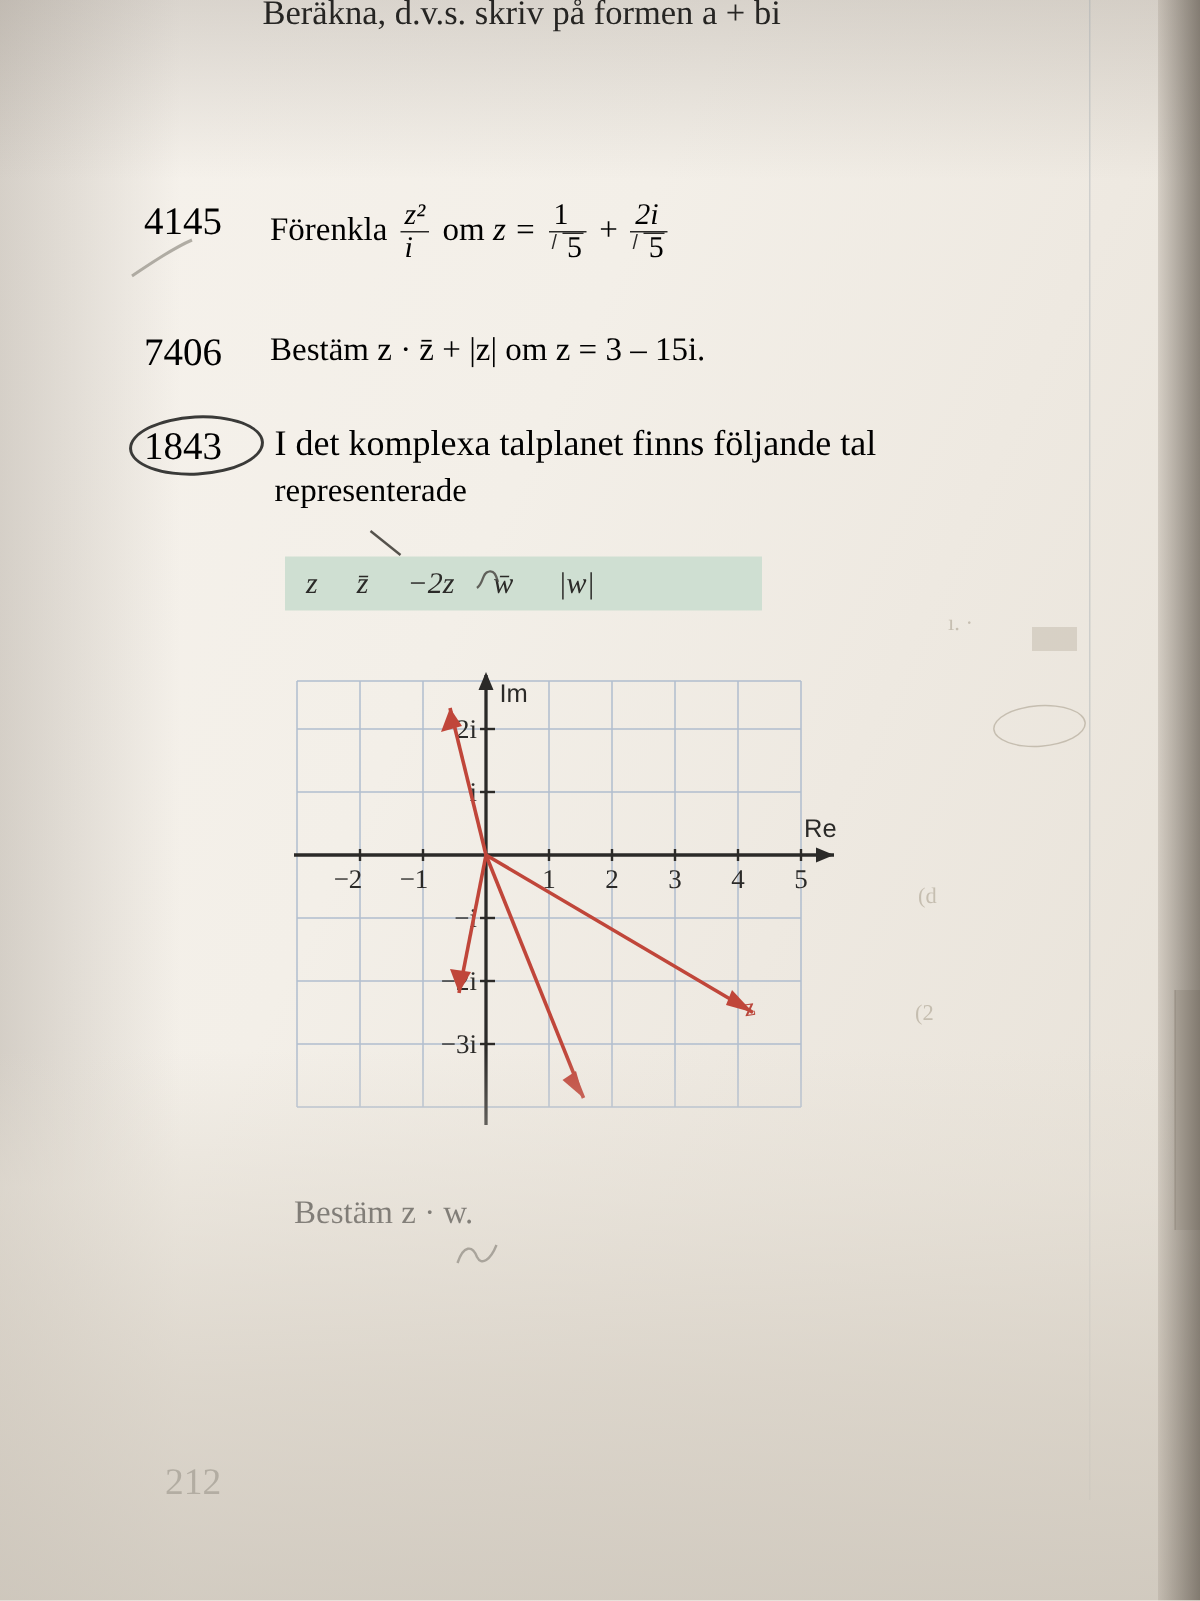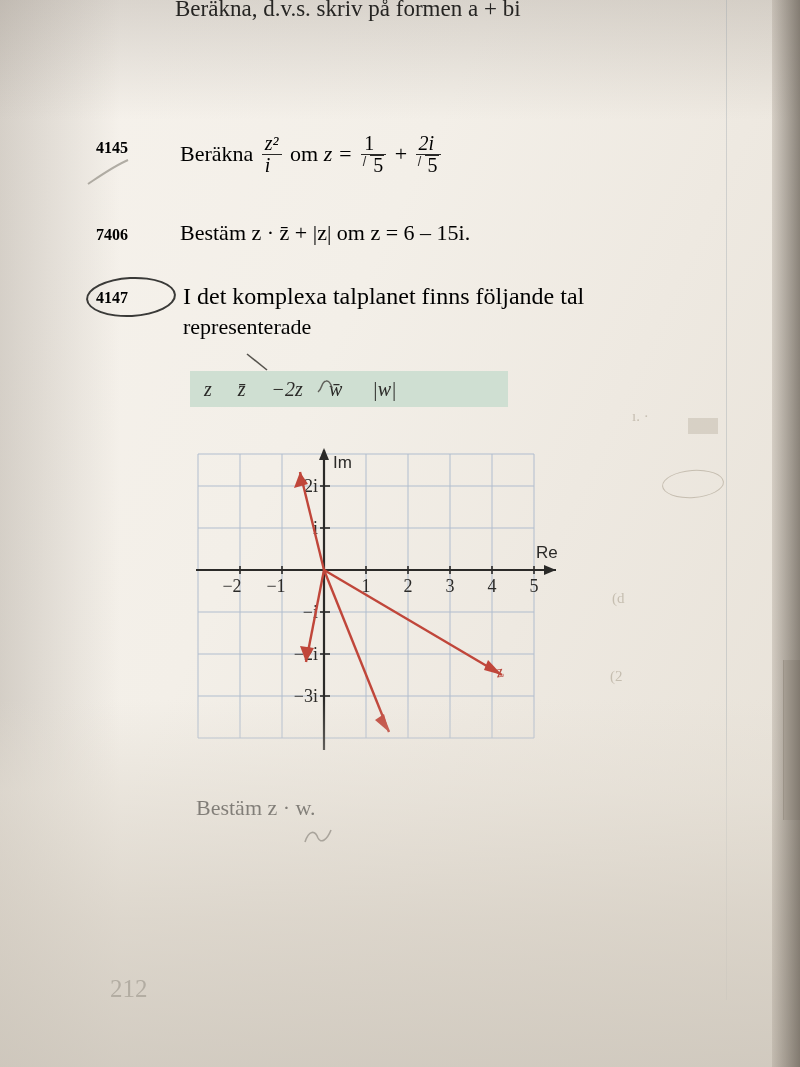--- a/index.html
+++ b/index.html
@@ -53,21 +53,21 @@
     font-size:23px;line-height:30px;white-space:nowrap;color:#262523;
     position:relative;top:-6px;
   }
   .ab-row{position:absolute;left:175px;top:36px;width:480px;height:32px;}
   .ab-a{position:absolute;left:0;top:0;font-size:21px;}
   .ab-b{position:absolute;left:277px;top:0;font-size:21px;color:#6f7c6f;}
   .ab-b .strike{
     position:absolute;left:-4px;top:26px;width:160px;height:1px;
     background:#8a9a86;transform:rotate(-1.2deg);
   }
-  .num{font-weight:bold;font-size:16px;margin-top:40px;}
+  .num{font-weight:normal;font-size:26px;margin-top:40px;}
   .ex{position:absolute;font-size:22px;}
   
   #ex4145{left:96px;top:133px;}
   #ex4145 .body{position:absolute;left:84px;top:0;white-space:nowrap;}
   
   .frac{display:inline-block;vertical-align:-0.55em;text-align:left;font-size:20px;line-height:1.05;margin:0 3px;}
   .frac .t{display:block;padding:0 3px;}
   .frac .b{display:block;border-top:1.3px solid #2b2a28;padding:0 3px;}
   .sq{display:inline-block;position:relative;padding-left:9px;}
   .sq:before{
@@ -159,21 +159,21 @@
   <div id="edge-rule"></div>
 
   <div class="cut-top">
     <div class="top-line">Beräkna, d.v.s. skriv på formen a + bi</div>
   </div>
 
 
   <div class="ex" id="ex4145">
     <span class="num">4145</span>
     <span class="body">
-      <span>Beräkna</span>
+      <span>Förenkla</span>
       <span class="frac">
         <span class="t ital">z²</span>
         <span class="b ital">i</span>
       </span>
       <span>om</span>
       <span class="ital">z =</span>
       <span class="frac">
         <span class="t">1</span>
         <span class="b"><span class="sq">5</span></span>
       </span>
@@ -183,26 +183,26 @@
         <span class="b"><span class="sq">5</span></span>
       </span>
     </span>
   </div>
   <svg class="slash-4145" viewBox="0 0 44 30">
     <path d="M2 26 C14 18 28 8 42 2" stroke="#9a958c" stroke-width="2" fill="none" opacity=".75"></path>
   </svg>
 
   <div class="ex" id="ex4146">
     <span class="num">7406</span>
-    <span class="body">Bestäm z · z̄ + |z|  om  z = 6 – 15i.</span>
+    <span class="body">Bestäm z · z̄ + |z|  om  z = 3 – 15i.</span>
   </div>
 
   <div class="ex" id="ex4147">
     <span class="circle"></span>
-    <span class="num">4147</span>
+    <span class="num">1843</span>
     <span class="l1">I det komplexa talplanet finns följande tal</span>
     <span class="l2">representerade</span>
   </div>
 
   <svg class="pencil-tick" viewBox="0 0 26 20">
     <path d="M2 2 L22 18" stroke="#55524c" stroke-width="1.6" fill="none"></path>
   </svg>
 
   <div id="symbol-strip">
     <span class="sym s0 ital">z</span>

